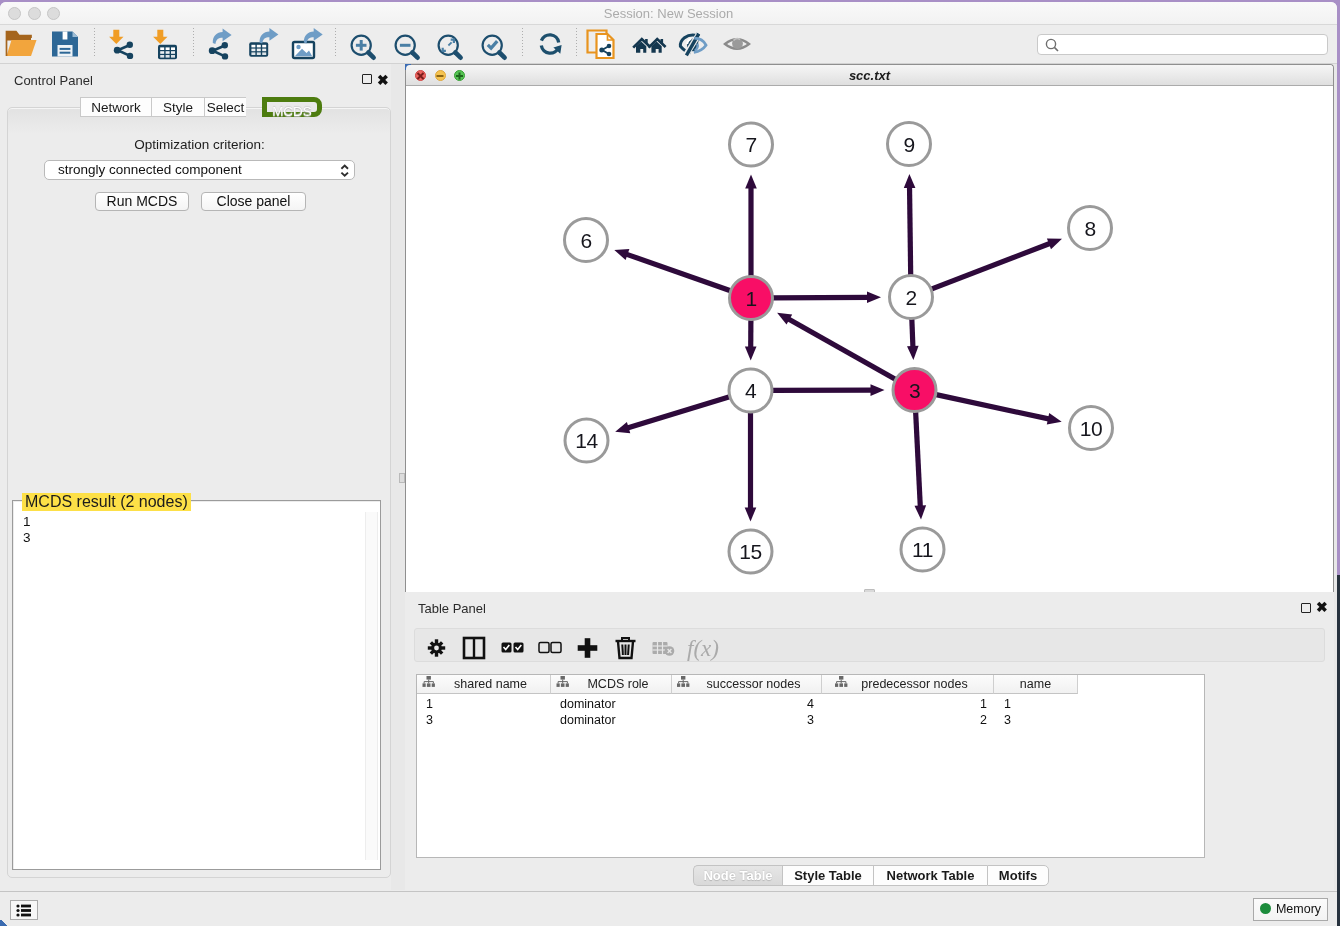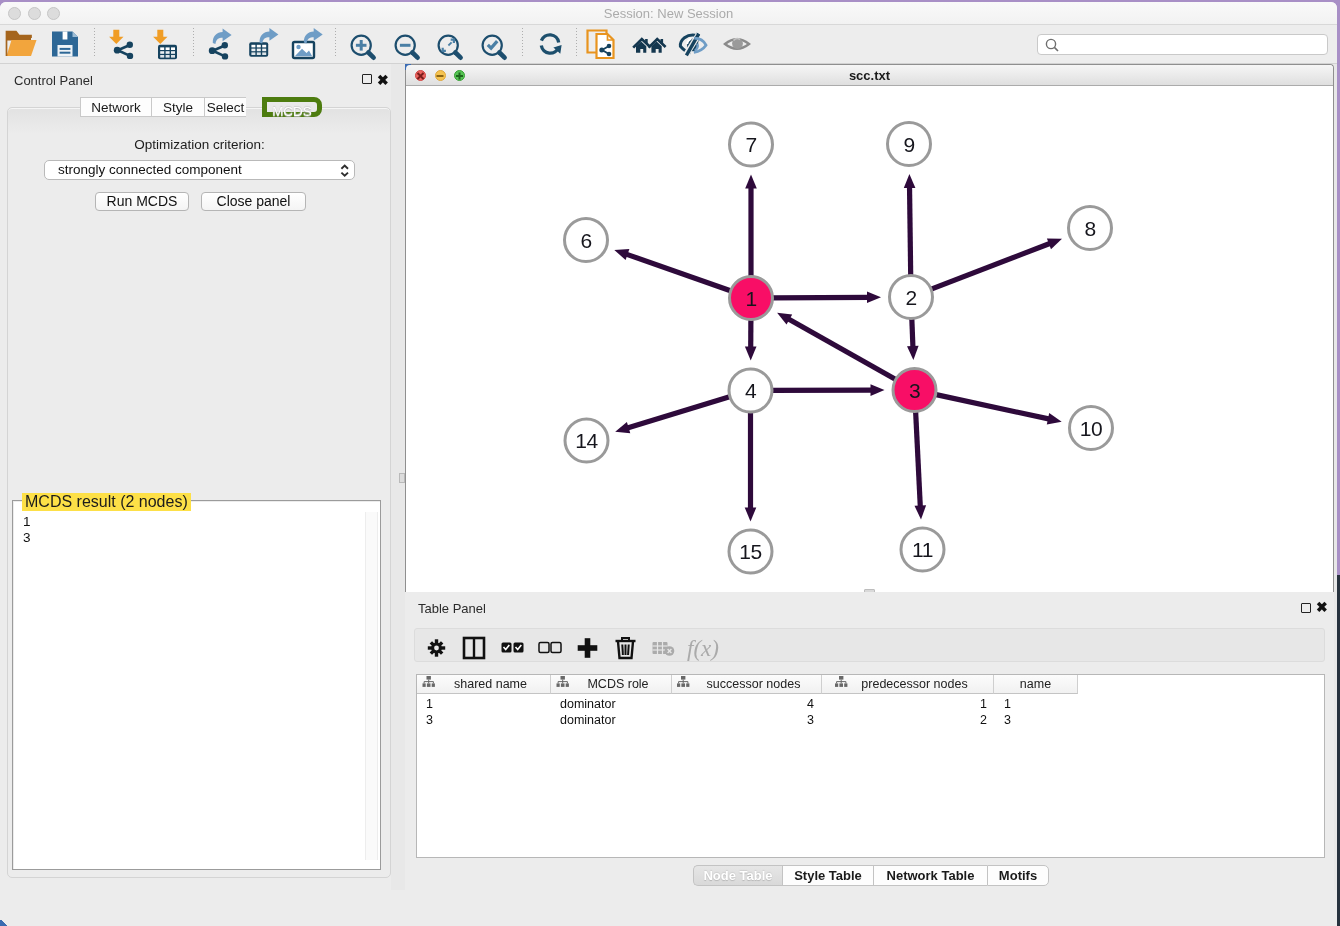--- a/index.html
+++ b/index.html
@@ -28,31 +28,31 @@
 .btn { position:absolute; height:19px; background:linear-gradient(#ffffff,#f4f4f4); border:1px solid #b5b5b5; border-radius:4px; font-size:14px; color:#111; text-align:center; line-height:17px; }
 #fieldset { position:absolute; left:12px; top:498px; width:369px; height:370px; border:1px solid #9b9b9b; }
 #fieldlegend { position:absolute; left:9px; top:-8px; background:#fde047; padding:0 3px; font-size:16px; color:#1c1c1c; }
 #fieldwhite { position:absolute; left:1px; top:1px; width:366px; height:367px; background:#fff; }
 #mcdstext { position:absolute; left:9px; top:12px; font-size:13.5px; color:#111; line-height:16px; }
 #fscroll { position:absolute; right:2px; top:10px; width:13px; height:348px; background:#fafafa; border-left:1px solid #ededed; border-right:1px solid #ededed; }
 
 #mdi { position:absolute; left:391px; top:62px; width:946px; height:826px; background:#e8e8e8; }
 #netwin { position:absolute; left:405px; top:62px; width:929px; height:529px; background:#fff; border:1px solid #8f8f8f; border-bottom:none; border-radius:4px 4px 0 0; }
 #nw-titlebar { position:absolute; left:0; top:0; width:100%; height:21px; background:linear-gradient(#f6f6f6,#dfdfdf); border-bottom:1px solid #ababab; border-radius:4px 4px 0 0; }
-#nw-title { position:absolute; width:100%; top:3px; text-align:center; font-size:13px; font-weight:bold; color:#1b1b1b; }
+#nw-title { position:absolute; width:100%; top:3px; text-align:center; font-size:13px; font-weight:bold; color:#1b1b1b;font-style:italic; }
 .light { position:absolute; top:5px; width:11px; height:11px; border-radius:50%; }
 #graph text { letter-spacing:-0.5px; font-size:21px; fill:#16161d; text-anchor:middle; dominant-baseline:central; font-family:"Liberation Sans",sans-serif; }
 #graph line { stroke:#2e0a3b; stroke-width:5.2; }
 #graph polygon { fill:#2e0a3b; }
 #graph circle.plain { fill:#fff; stroke:#9a9a9a; stroke-width:3; }
 #graph circle.pink { fill:#f80e66; stroke:#9a9a9a; stroke-width:3; }
 
 #tpanel { position:absolute; left:405px; top:590px; width:929px; height:298px; background:#ececec; }
 #tp-toolbar { position:absolute; left:9px; top:36px; width:911px; height:34px; background:#e7e7e7; border:1px solid #dcdcdc; border-radius:3px; }
-#ttable { position:absolute; left:11px; top:82px; width:909px; height:184px; background:#fff; border:1px solid #b7b7b7; font-size:12.5px; color:#111; }
+#ttable { position:absolute; left:11px; top:82px; width:789px; height:184px; background:#fff; border:1px solid #b7b7b7; font-size:12.5px; color:#111; }
 .th { position:absolute; top:0; height:19px; background:linear-gradient(#fcfcfc,#f1f1f1); border-right:1px solid #cfcfcf; border-bottom:1px solid #c4c4c4; text-align:center; line-height:19px; color:#222; }
 .td { position:absolute; line-height:16px; }
 
 .btab { position:absolute; top:0; height:21px; background:#fdfdfd; border:1px solid #c3c3c3; border-right:none; text-align:center; font-size:13px; font-weight:bold; color:#1a1a1a; line-height:20px; }
 
 #statusbar { position:absolute; left:0; top:889px; width:1337px; height:35px; background:#ececec; border-top:1px solid #c4c4c4; }
 #listbtn { position:absolute; left:10px; top:8px; width:28px; height:20px; background:#f7f7f7; border:1px solid #ababab; }
 #membtn { position:absolute; right:9px; top:6px; width:75px; height:23px; background:linear-gradient(#fbfbfb,#f3f3f3); border:1px solid #a9a9a9; font-size:12.5px; color:#111; text-align:center; line-height:21px; }
 </style></head>
 <body>
@@ -438,16 +438,29 @@
       <div class="td" style="left:587px;top:37px">3</div>
     </div>
     <div class="btabs">
       <div class="btab" style="left:288px;width:89px;top:273px;background:linear-gradient(#e6e6e6,#d9d9d9);color:#ffffff;text-shadow:0 1px 1px #b5b5b5, 0 -1px 1px #cfcfcf;border-radius:5px 0 0 5px">Node Table</div>
       <div class="btab" style="left:377px;width:91px;top:273px">Style Table</div>
       <div class="btab" style="left:468px;width:114px;top:273px">Network Table</div>
       <div class="btab" style="left:582px;width:62px;top:273px;border-right:1px solid #c3c3c3;border-radius:0 5px 5px 0">Motifs</div>
     </div>
   </div>
 
+  <div id="statusbar">
+    <div id="listbtn">
+        <svg width="26" height="18" style="position:absolute;left:0px;top:0px">
+      <circle cx="7" cy="5" r="1.6" fill="#111"></circle>
+          <circle cx="7" cy="9.5" r="1.6" fill="#111"></circle>
+          <circle cx="7" cy="14" r="1.6" fill="#111"></circle>
+      <rect x="10" y="3.6" width="10" height="2.8" fill="#111"></rect>
+          <rect x="10" y="8.1" width="10" height="2.8" fill="#111"></rect>
+          <rect x="10" y="12.6" width="10" height="2.8" fill="#111"></rect>
+    </svg>
+      </div>
+    <div id="membtn"><span style="display:inline-block;width:11px;height:11px;border-radius:50%;background:#1d8c3c;vertical-align:-1px;margin-right:5px"></span>Memory</div>
+  </div>
 </div>
 <div class="abs" style="left:1337px;top:0;width:3px;height:575px;background:#a88fc6"></div>
 <div class="abs" style="left:1337px;top:575px;width:3px;height:351px;background:#27323e"></div>
 <div class="abs" style="left:0;top:920px;width:7px;height:6px;background:linear-gradient(45deg,#3a6bb0 55%,rgba(0,0,0,0) 45%)"></div>
 
 </body></html>

